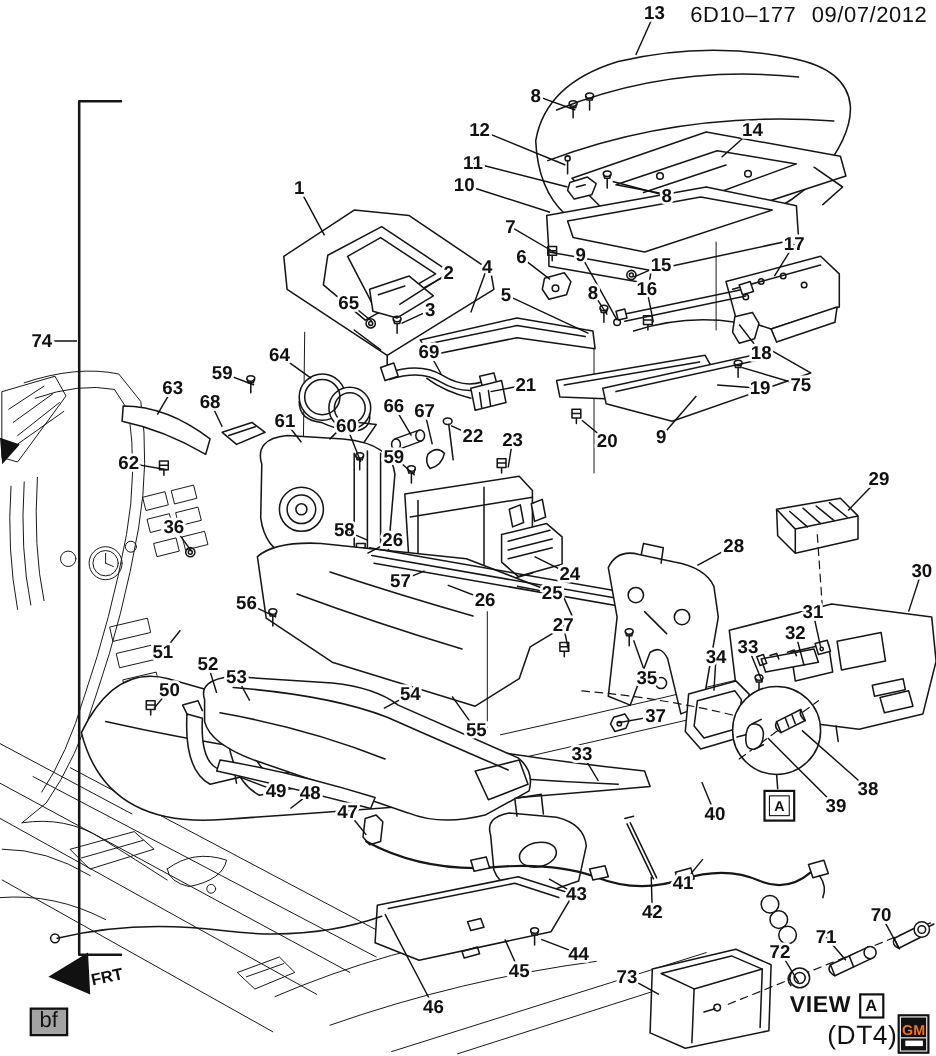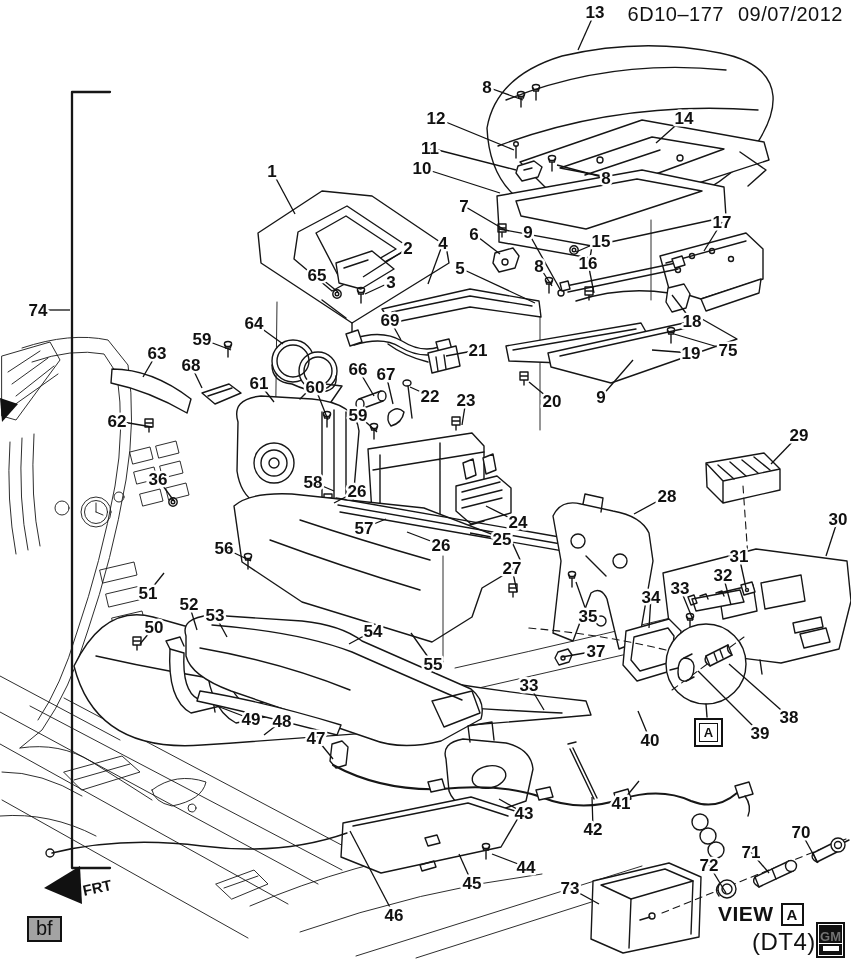--- a/index.html
+++ b/index.html
@@ -22,21 +22,21 @@
   .aref{position:absolute;left:694px;top:718px;width:25px;height:25px;border:2.5px solid #111;
         display:flex;align-items:center;justify-content:center;background:#fff;}
   .aref .in{border:1.2px solid #111;width:17px;height:17px;display:flex;align-items:center;justify-content:center;
         font-size:13px;font-weight:bold;}
   .viewlbl{position:absolute;left:718px;top:902px;}
   .viewlbl .row{display:flex;align-items:flex-end;gap:7px;font-size:21px;font-weight:bold;letter-spacing:.5px;}
   .viewlbl .box{border:2.2px solid #111;width:19px;height:19px;display:flex;align-items:center;justify-content:center;font-size:15px;}
   .viewlbl .sub{font-size:24px;font-weight:normal;margin:2px 0 0 34px;letter-spacing:.5px;}
   .gm{position:absolute;left:816px;top:922px;width:29px;height:36px;background:#111;padding:2px;box-sizing:border-box;}
   .gm .inner{border:1.2px solid #fff;height:100%;box-sizing:border-box;display:flex;flex-direction:column;align-items:center;justify-content:center;}
-  .gm .txt{color:#737373;font-weight:bold;font-size:13px;line-height:13px;border-bottom:1.5px solid #fff;padding:0 1px;}
+  .gm .txt{color:#f97316;font-weight:bold;font-size:13px;line-height:13px;border-bottom:1.5px solid #fff;padding:0 1px;}
   .gm .strip{margin-top:2px;background:#fff;width:16px;height:5px;}
 </style>
 </head>
 <body>
 
 <div class="stage">
 
   <svg id="diagram" width="851" height="960" viewBox="0 0 851 960">
     <defs>
       <g id="sym-screw">

